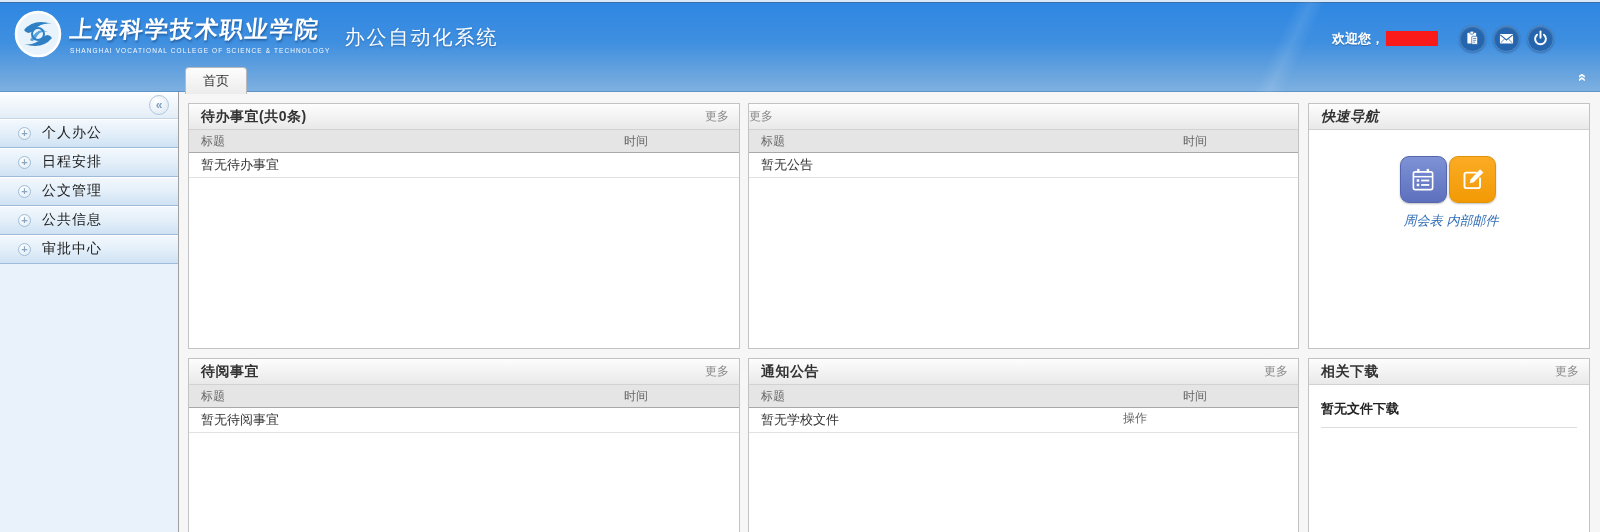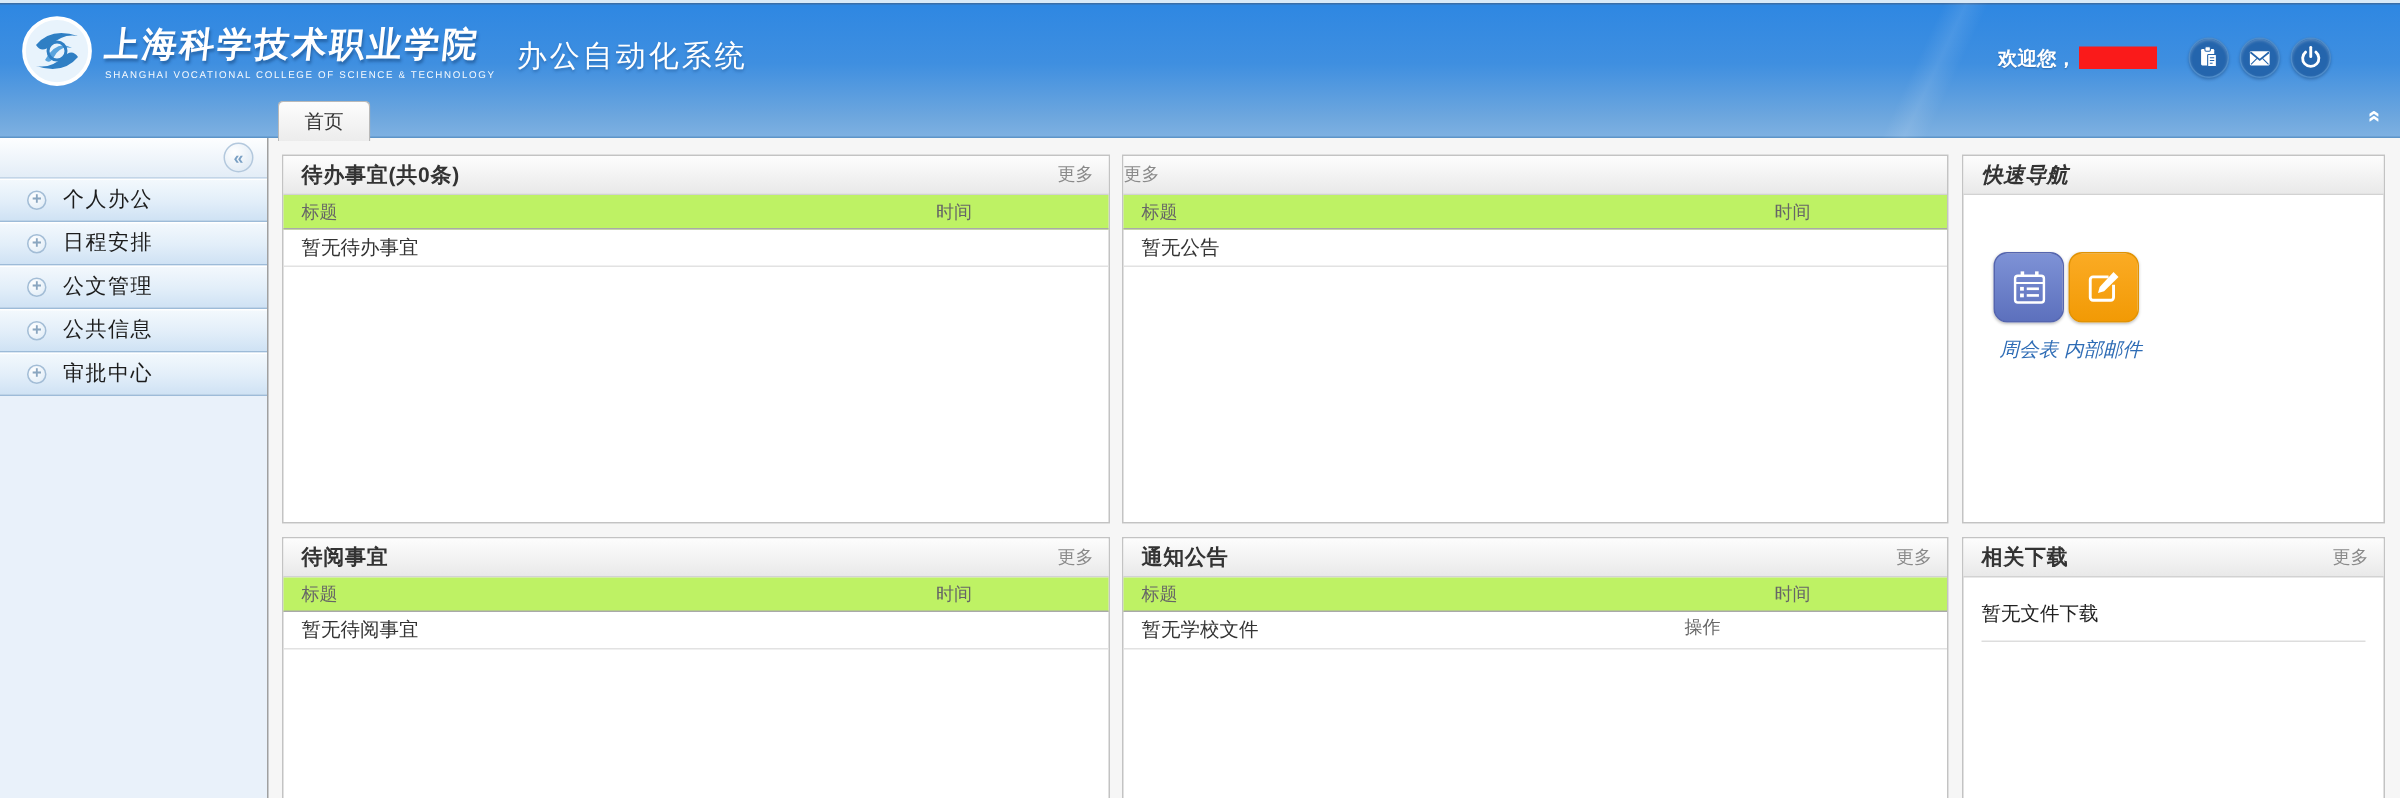--- a/index.html
+++ b/index.html
@@ -91,42 +91,42 @@
   .p-dl     { left:1129px; top:266px; width:282px; height:400px; }
 
   .panel-hd {
     height:26px; background:linear-gradient(180deg,#fdfdfd,#e9e9e9);
     border-bottom:1px solid #d2d2d2; display:flex; align-items:center;
   }
   .panel-title { font-size:14px; font-weight:bold; color:#333; padding-left:12px; flex:1; letter-spacing:.5px; }
   .more-link { font-size:12px; color:#8a8a8a; padding-right:10px; cursor:pointer; text-decoration:none; }
 
   .thead {
-    height:23px; background:#bef264; border-bottom:1px solid #a9a9a9;
+    height:23px; background:#e5e5e5; border-bottom:1px solid #a9a9a9;
     display:flex; align-items:center; font-size:12px; color:#666;
   }
   .th-title { flex:1; padding-left:12px; }
   .th-action { width:60px;margin-top:44px; }
   .th-time { width:115px; }
   .trow {
     height:25px; display:flex; align-items:center; font-size:13px; color:#333;
     border-bottom:1px solid #e2e2e2; padding-left:12px;
   }
 
   
-  .quick-body { display:flex; justify-content:flex-start; padding:26px 20px 0 20px;margin-top:12px; }
+  .quick-body { display:flex; justify-content:center; padding:26px 20px 0 20px; }
   .shortcut { display:flex; flex-direction:column; align-items:center; cursor:pointer; }
   .tile { width:47px; height:47px; border-radius:9px; display:flex; align-items:center; justify-content:center;
     box-shadow:0 1px 2px rgba(0,0,0,.25); }
   .tile-schedule { background:linear-gradient(180deg,#7e92d6,#5c70bd); border:1px solid #5565ae; }
   .tile-mail { background:linear-gradient(180deg,#fbab24,#f29a05); border:1px solid #e09204; }
   .shortcut-label { margin-top:9px; font-size:13px; color:#2e6cb5; }
 
   
-  .dl-empty { font-size:13px; font-weight:normal; color:#222; padding:15px 12px 9px 12px; }
+  .dl-empty { font-size:13px; font-weight:bold; color:#222; padding:15px 12px 9px 12px; }
   .dl-rule { border-bottom:1px solid #ddd; margin:0 12px 0 12px; }
 </style>
 </head>
 <body>
 
 <div class="header">
   <div class="brand">
     <svg class="logo-circle" viewBox="0 0 48 48">
       <circle cx="24" cy="24" r="22" fill="#e8f3fc" stroke="#ffffff" stroke-width="2.5"></circle>
       <path d="M10 20 Q20 8 38 14 Q28 12 20 20 Q14 26 10 20" fill="#2f7fc4"></path>

